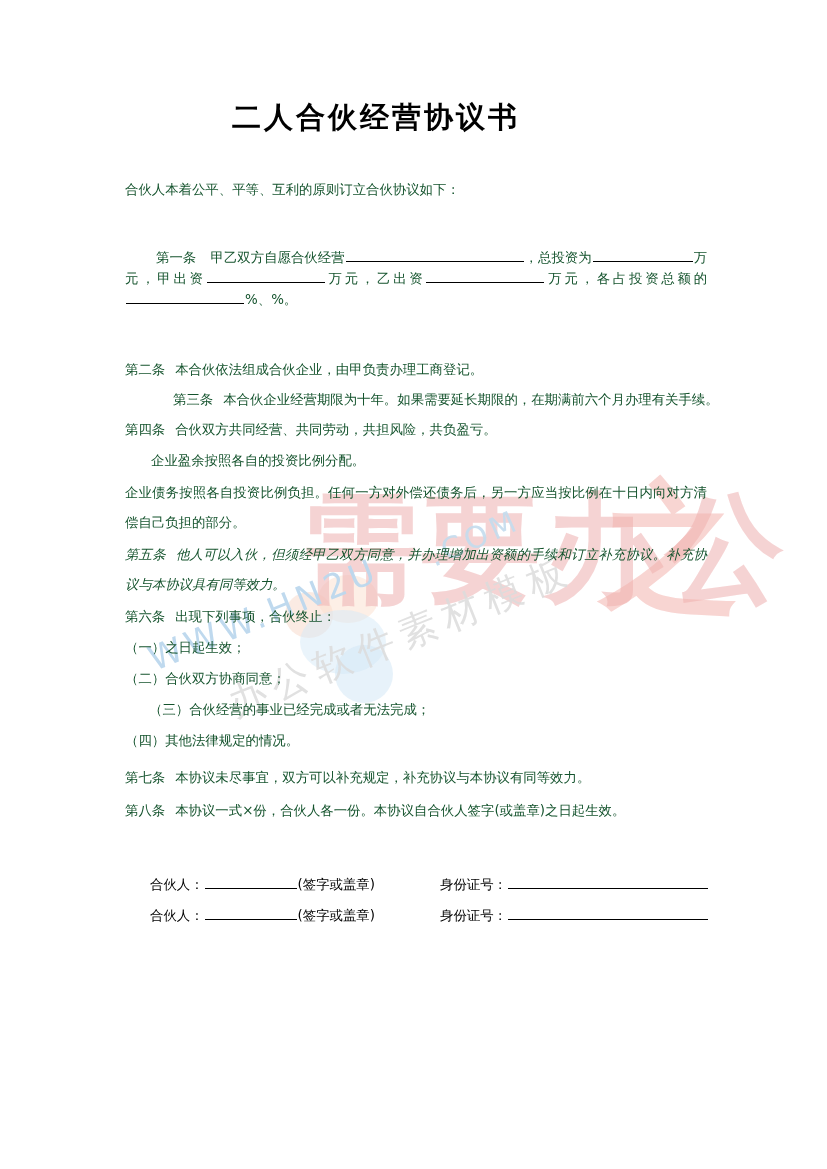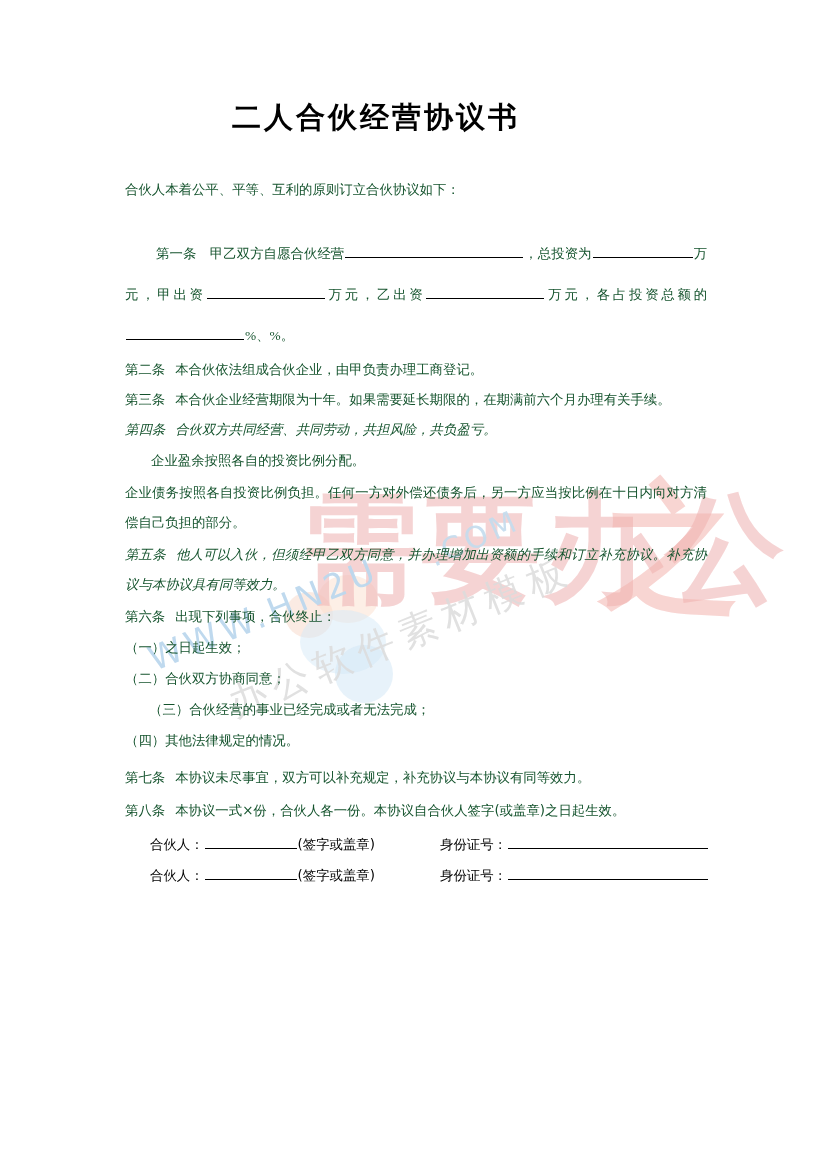--- a/index.html
+++ b/index.html
@@ -160,21 +160,21 @@
     top: 834px;
     width: 560px;
     font-size: 13.4px;
     color: #000;
   }
   .sig-row {
     display: flex;
     align-items: baseline;
     height: 31px;
   }
-  .sig-left { width: 290px; white-space: nowrap; }
+  .sig-left { width: 290px; white-space: nowrap; margin-top: 40px; }
   .sig-right { white-space: nowrap; text-align: right; }
   .date-row {
     height: 31px;
     white-space: nowrap;
     padding-left: 0px;
   }
 </style>
 </head>
 <body>
 
@@ -191,34 +191,34 @@
     <div class="wm-blue-url2">.COM</div>
     <div class="wm-gray-cn">办公软件素材模板</div>
   </div>
 
   <div class="content">
 
     <div class="doc-title">二人合伙经营协议书</div>
 
     <div class="para para-lead" style="top:175px;">合伙人本着公平、平等、互利的原则订立合伙协议如下：</div>
 
-    <div class="para" style="top:233px; line-height:41px;font-family:Liberation Serif, serif;">
+    <div class="para" style="top:247px; line-height:21px;">
       <span style="display:inline-block;width:31px;">&nbsp;</span><span class="art-num">第一条</span>
       <span>甲乙双方自愿合伙经营</span><span class="blank" style="width:178px;"></span><span>，总投资为</span><span class="blank" style="width:100px;"></span><span>万元，甲出资</span><span class="blank" style="width:118px;"></span><span>万元，乙出资</span><span class="blank" style="width:118px;"></span><span>万元，各占投资总额的</span><span class="blank" style="width:118px;"></span><span>%、</span><span>%。</span>
     </div>
 
     <div class="para" style="top:355px;">
       <span class="art-num">第二条</span><span>本合伙依法组成合伙企业，由甲负责办理工商登记。</span>
     </div>
 
-    <div class="para" style="top:385px;">
+    <div class="para" style="top:385px;margin-left:48px;">
       <span class="art-num">第三条</span><span>本合伙企业经营期限为十年。如果需要延长期限的，在期满前六个月办理有关手续。</span>
     </div>
 
-    <div class="para" style="top:415px;font-style:italic;">
+    <div class="para" style="top:415px;">
       <span class="art-num">第四条</span><span>合伙双方共同经营、共同劳动，共担风险，共负盈亏。</span>
     </div>
 
     <div class="para" style="top:446px;margin-left:26px;">企业盈余按照各自的投资比例分配。</div>
 
     <div class="para" style="top:478px;">企业债务按照各自投资比例负担。任何一方对外偿还债务后，另一方应当按比例在十日内向对方清偿自己负担的部分。</div>
 
     <div class="para" style="top:540px;font-style:italic;">
       <span class="art-num">第五条</span><span>他人可以入伙，但须经甲乙双方同意，并办理增加出资额的手续和订立补充协议。补充协议与本协议具有同等效力。</span>
     </div>

